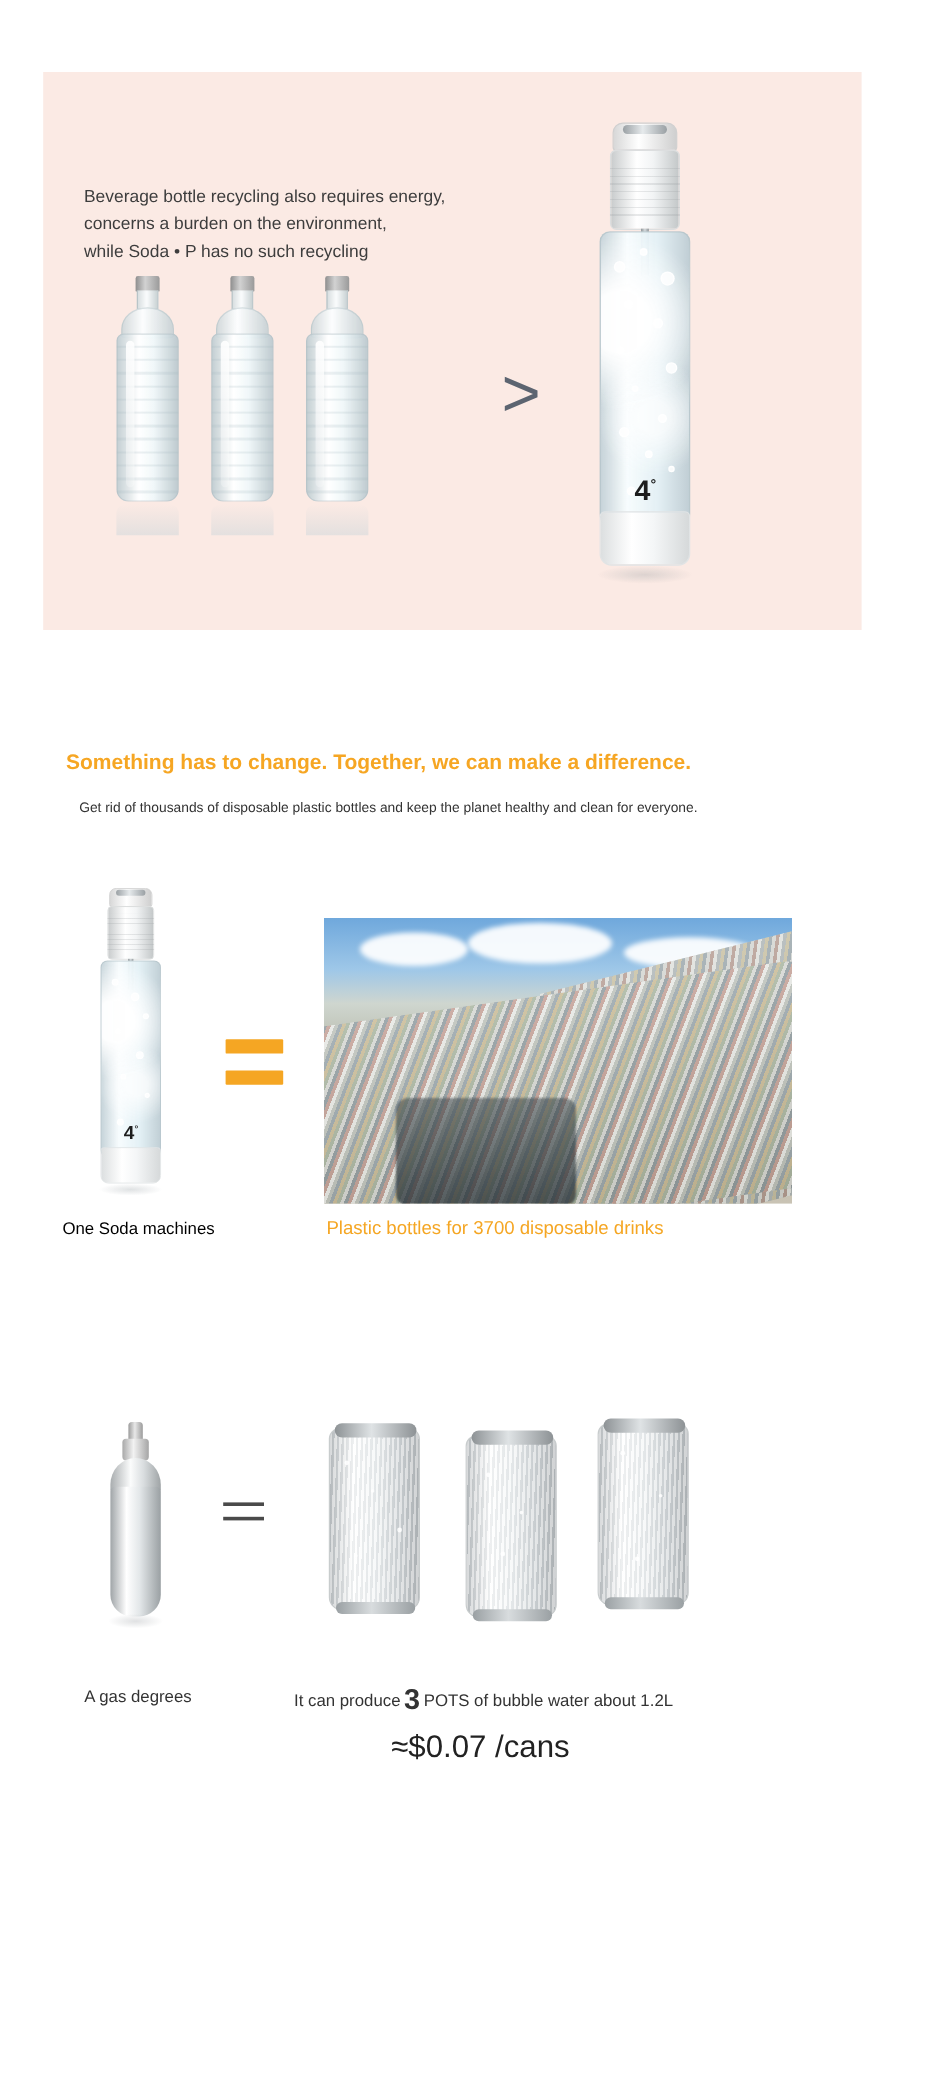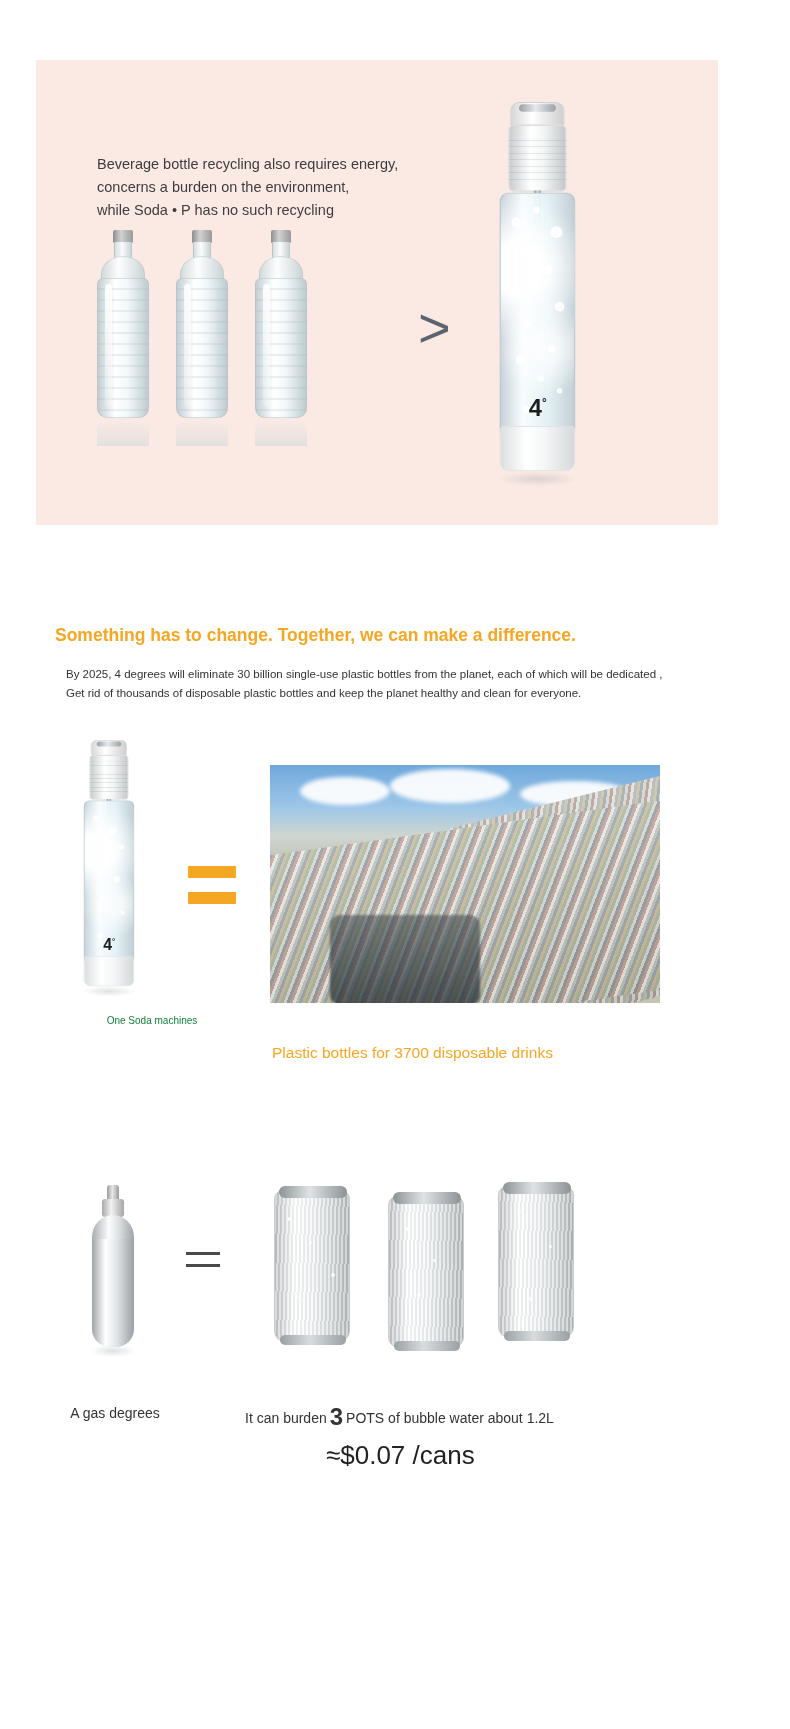--- a/index.html
+++ b/index.html
@@ -39,21 +39,21 @@
   }
   .hero-sub {
     position: absolute;
     left: 34px;
     top: 93px;
     font-size: 14.5px;
     line-height: 23px;
     color: #3d3d3d;
     font-weight: 400;
   }
-  .hero-sub div { white-space: nowrap; margin-left: 27px; }
+  .hero-sub div { white-space: nowrap; }
 
   
   .bottles {
     position: absolute;
     left: 55px;
     top: 160px;
     width: 260px;
     height: 250px;
   }
   .pbottle {
@@ -292,28 +292,27 @@
     width: 150px; height: 90px;
     background: linear-gradient(180deg, rgba(60,70,75,.55), rgba(40,50,55,.75));
     filter: blur(1px);
     border-radius: 10px;
   }
 
   .cap-left {
     position: absolute;
     left: 52px; top: 1015px;
     width: 200px;
-    text-align: center;
-    font-size: 10px;
-    color: #15803d;
+    font-size: 14px;
+    color: #000000;
     white-space: nowrap;
   }
   .cap-right {
     position: absolute;
-    left: 272px; top: 1044px;
+    left: 272px; top: 1015px;
     font-size: 15.5px;
     color: #f5a623;
     white-space: nowrap;
   }
 
   
   .cartridge {
     position: absolute;
     left: 84px; top: 1185px;
     width: 58px; height: 178px;
@@ -484,21 +483,20 @@
       <div class="s-temp"><span>4</span><sup>°</sup></div>
     </div>
     <div class="s-base"></div>
     <div class="s-shadow"></div>
   </div>
 </div>
 
 <div class="sec2-title">Something has to change. Together, we can make a difference.</div>
 
 <div class="sec2-body">
-  <div>By 2025, 4 degrees will eliminate 30 billion single-use plastic bottles from the planet, each of which will be dedicated ,</div>
   <div>Get rid of thousands of disposable plastic bottles and keep the planet healthy and clean for everyone.</div>
 </div>
 
 <div class="soda small-soda">
   <div class="s-cap"></div>
   <div class="s-cap-top"></div>
   <div class="s-collar"></div>
   <div class="s-collar-lines"></div>
   <div class="s-stem"></div>
   <div class="s-body">
@@ -568,16 +566,16 @@
     <div class="can-bot"></div>
     <span class="drop" style="left:18px;top:22px;width:4px;height:4px;"></span>
     <span class="drop" style="left:50px;top:58px;width:3px;height:3px;"></span>
     <span class="drop" style="left:30px;top:110px;width:4px;height:4px;"></span>
   </div>
 </div>
 
 <div class="cap3-left">A gas degrees</div>
 
 <div class="cap3-right">
-  <span>It can burden</span><span class="big">3</span><span>POTS of bubble water about 1.2L</span>
+  <span>It can produce</span><span class="big">3</span><span>POTS of bubble water about 1.2L</span>
 </div>
 
 <div class="cap3-price">≈$0.07 /cans</div>
 
 </body></html>

